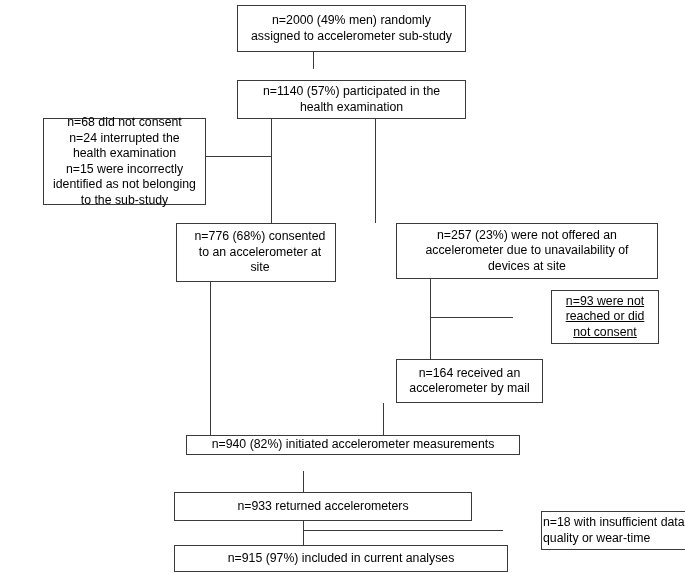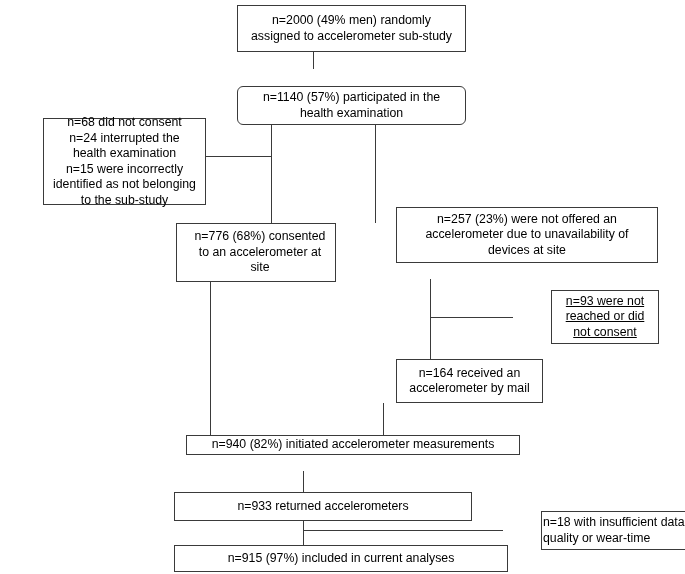--- a/index.html
+++ b/index.html
@@ -71,35 +71,35 @@
 
   <div class="line vline" style="left:303px; top:471px; width:1px; height:21px;"></div>
 
   <div class="line vline" style="left:303px; top:521px; width:1px; height:24px;"></div>
 
   <div class="line hline" style="left:303px; top:530px; width:200px; height:1px;"></div>
 
   <div class="box" style="left:199px; top:5px; width:229px; height:47px;">n=2000 (49% men) randomly
 assigned to accelerometer sub-study</div>
 
-  <div class="box" style="left:199px; top:86px; width:229px; height:39px;border-radius:6px;">n=1140 (57%) participated in the
+  <div class="box" style="left:199px; top:80px; width:229px; height:39px;">n=1140 (57%) participated in the
 health examination</div>
 
   <div class="box" style="left:5px; top:118px; width:163px; height:87px;">n=68 did not consent
 n=24 interrupted the
 health examination
 n=15 were incorrectly
 identified as not belonging
 to the sub-study</div>
 
   <div class="box" style="left:138px; top:223px; width:160px; height:59px;padding-left:12px;">n=776 (68%) consented
 to an accelerometer at
 site</div>
 
-  <div class="box" style="left:358px; top:207px; width:262px; height:56px;">n=257 (23%) were not offered an
+  <div class="box" style="left:358px; top:223px; width:262px; height:56px;">n=257 (23%) were not offered an
 accelerometer due to unavailability  of
 devices at site</div>
 
   <div class="box" style="left:513px; top:290px; width:108px; height:54px;text-decoration:underline;">n=93 were not
 reached or did
 not consent</div>
 
   <div class="box" style="left:358px; top:359px; width:147px; height:44px;">n=164 received an
 accelerometer by mail</div>
 

